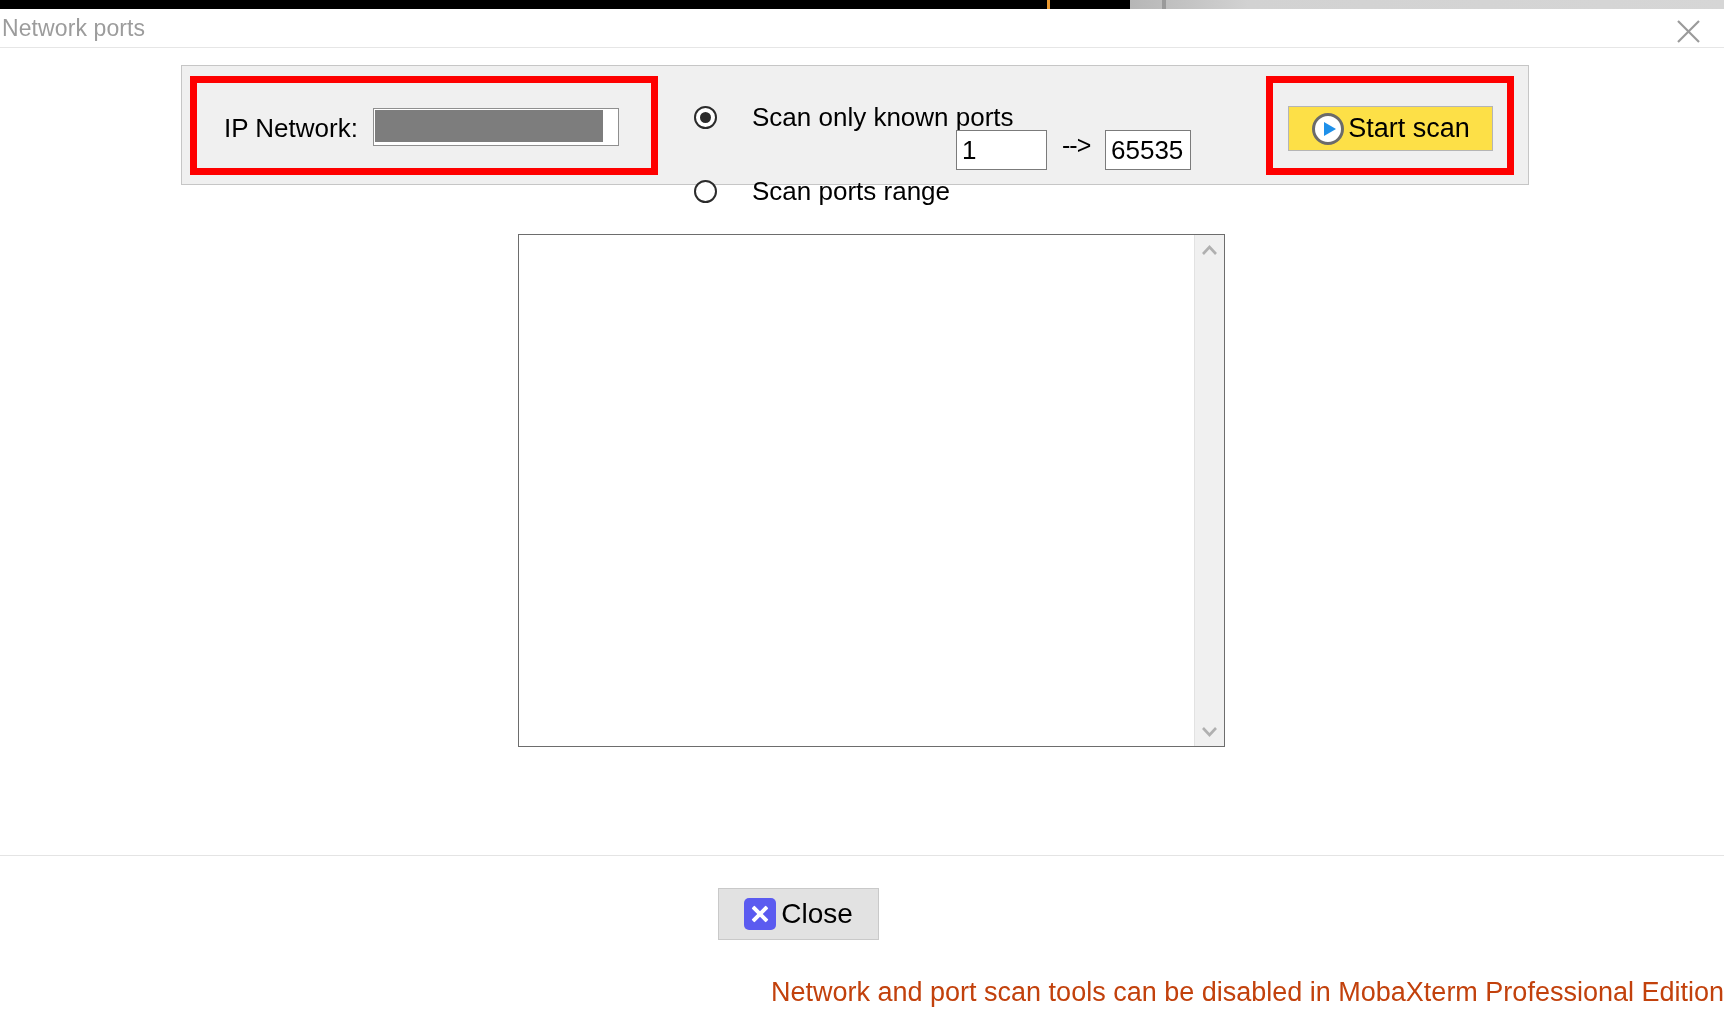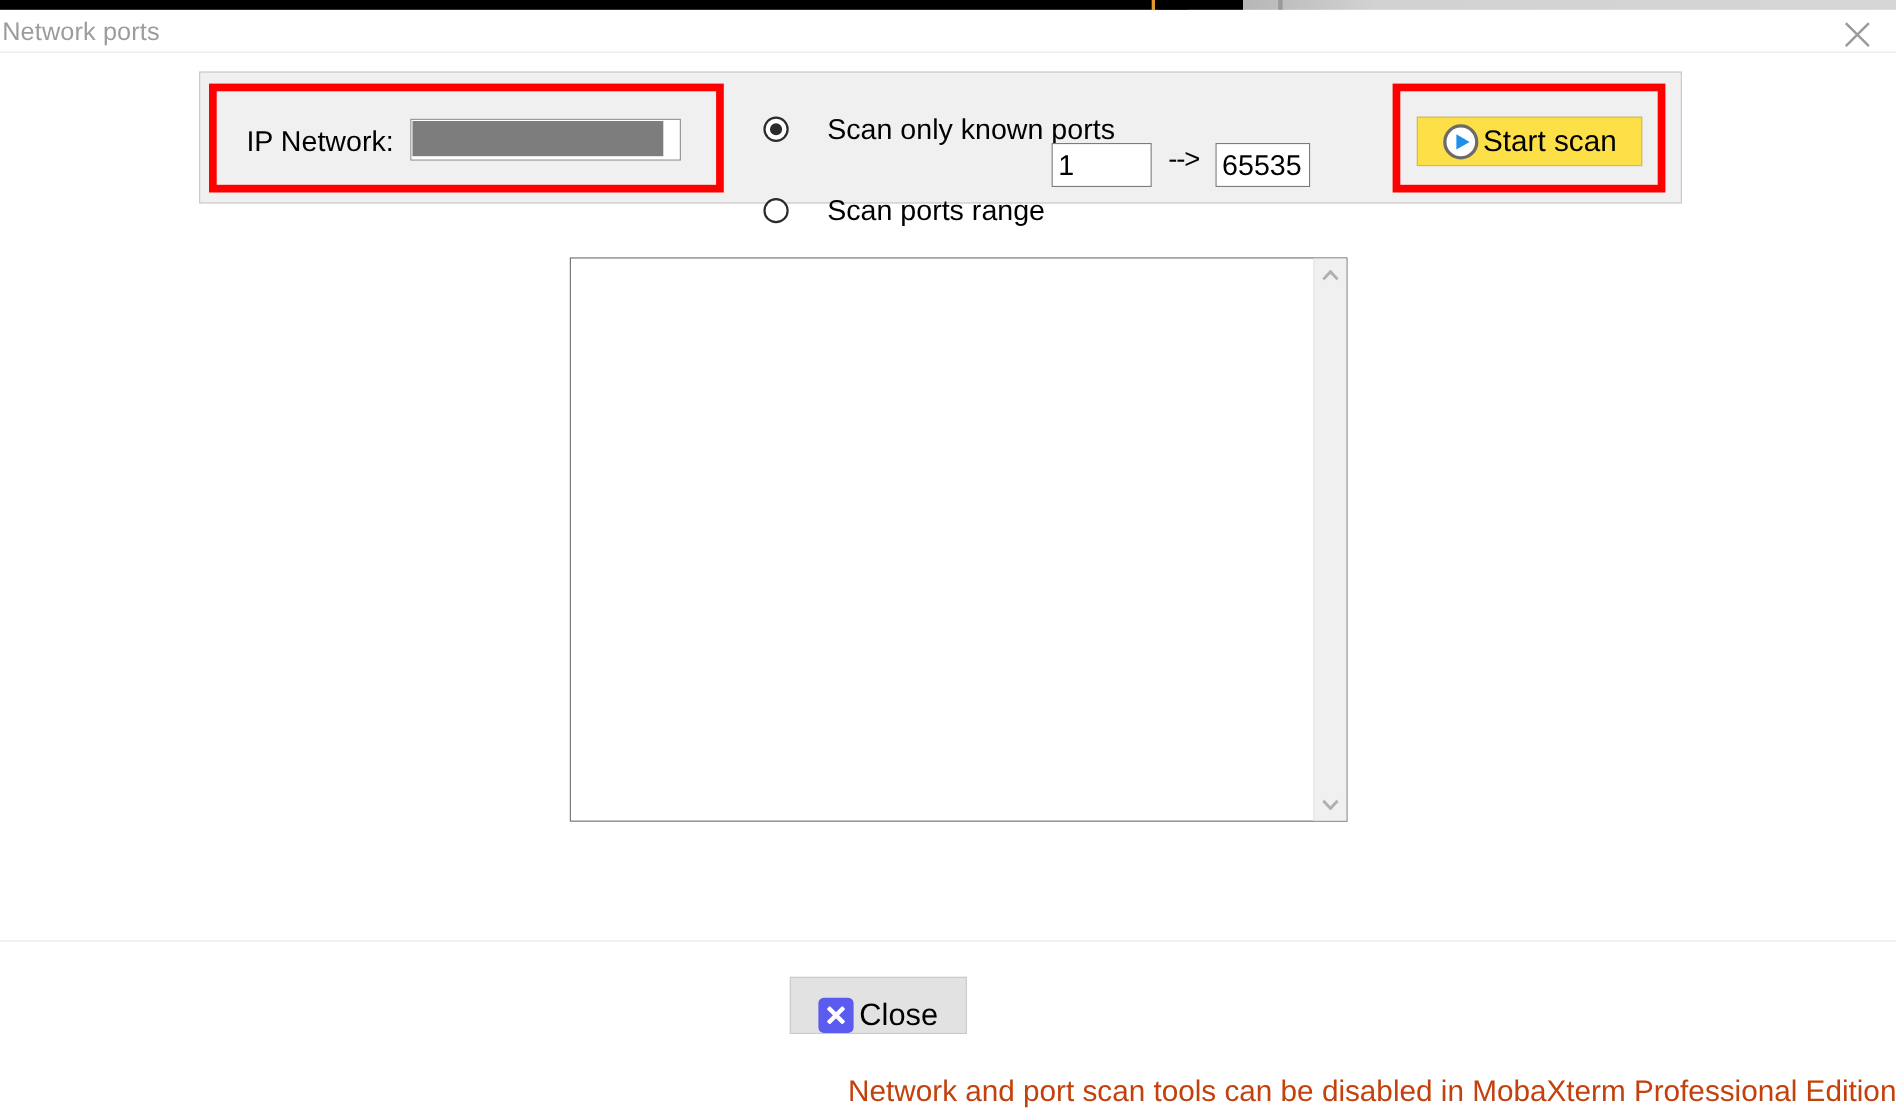--- a/index.html
+++ b/index.html
@@ -285,21 +285,21 @@
   #close-button {
     position: absolute;
     left: 718px;
     top: 888px;
     width: 161px;
     height: 52px;
     background: #e2e2e2;
     border: 1px solid #c9c9c9;
     box-sizing: border-box;
     display: flex;
-    align-items: flex-end;
+    align-items: center;
     justify-content: center;
     cursor: pointer;
   }
   #close-button .label {
     font-size: 28px;
     color: #000000;
     margin-left: 5px;
     white-space: nowrap;
   }
   .close-x-icon {

